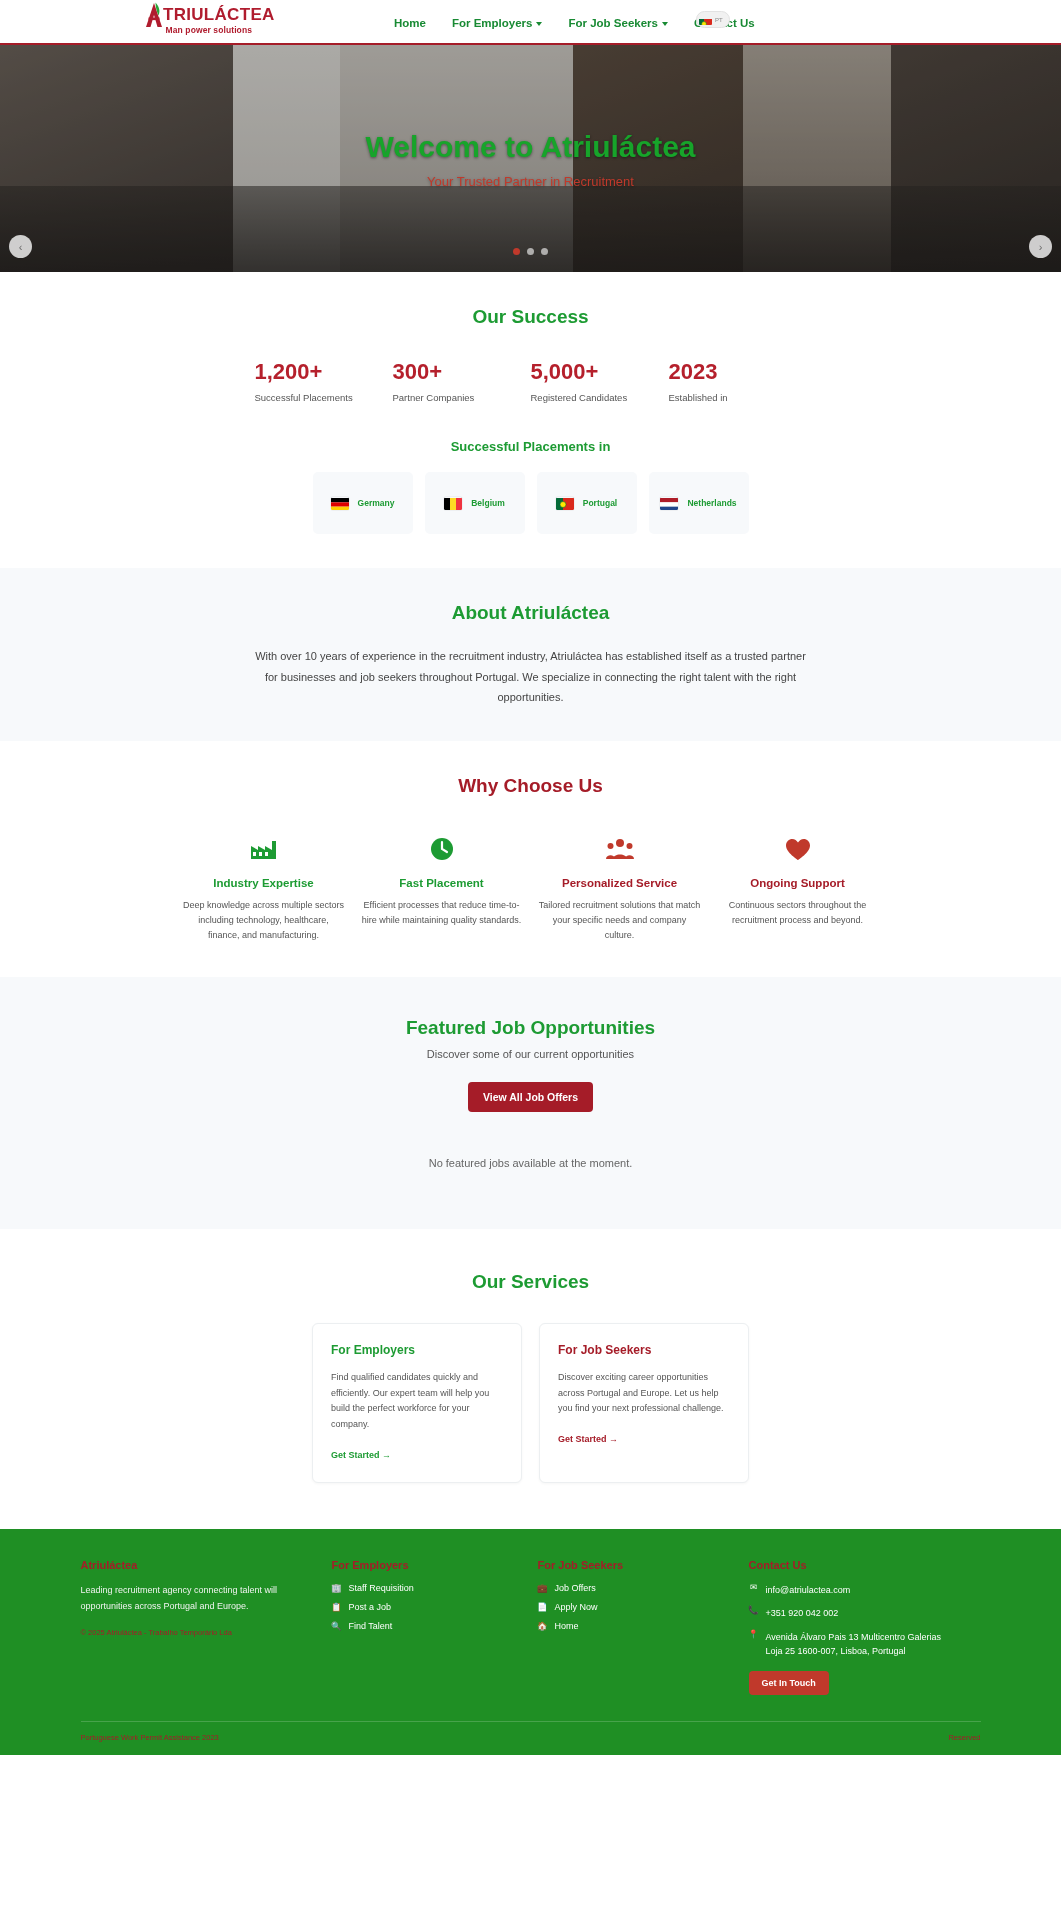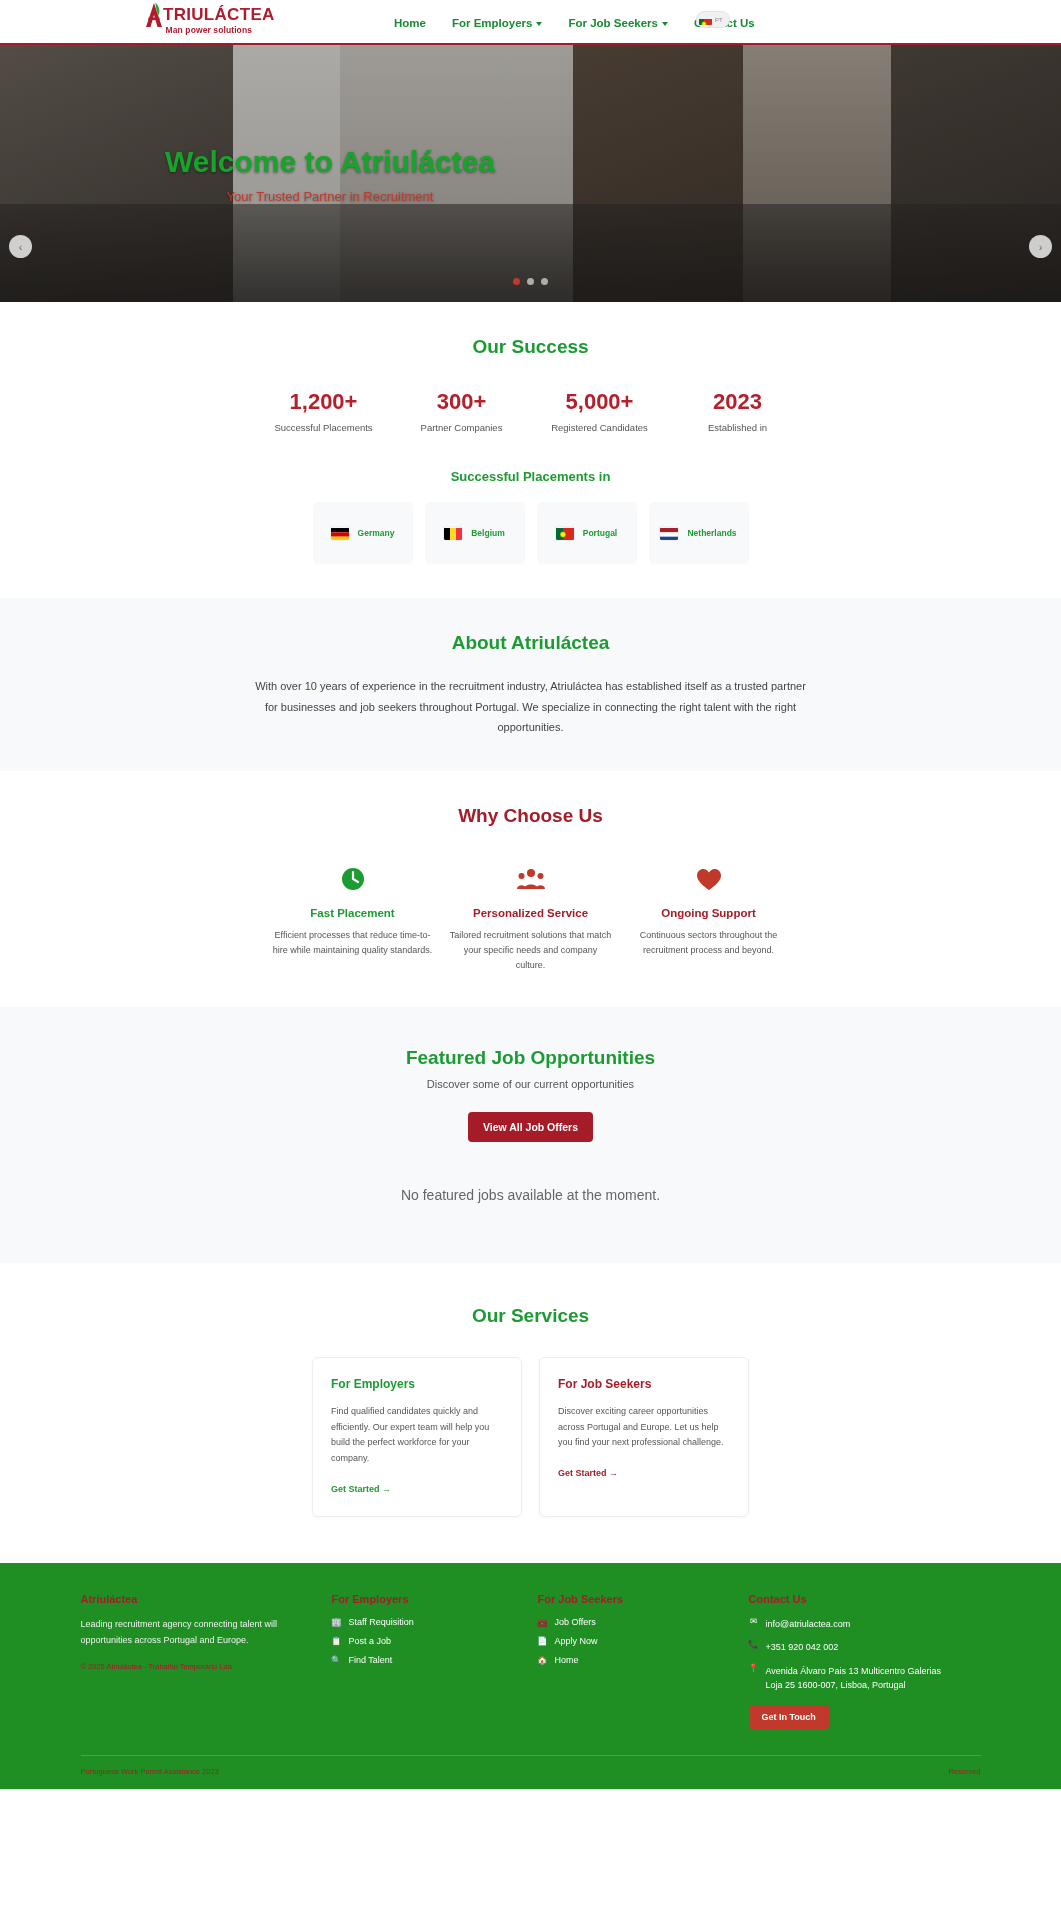--- a/index.html
+++ b/index.html
@@ -60,22 +60,22 @@
     display: flex; align-items: center; padding: 0 2px; cursor: pointer;
   }
   .lang-flag {
     width: 13px; height: 10px; border-radius: 1px; overflow: hidden;
     display: block; position: relative; flex: none;
   }
   .lang-code { font-size: 6px; color: #8a8a8a; margin-left: 3px; }
 
   
   .hero {
-    position: relative; height: 257px; overflow: hidden;
-    display: flex; align-items: center; 
+    position: relative; height: 227px; overflow: hidden;
+    display: flex; align-items: center; justify-content: center;
   }
   .hero-bg { position: absolute; inset: 0; }
   .hero-bg .band { position: absolute; top: 0; bottom: 0; }
   .hero-overlay { position: absolute; inset: 0; background: rgba(30,30,30,0.30); }
   .hero-content {
     position: relative; z-index: 3; text-align: center; width: 660px;
   }
   .hero-title {
     font-size: 30px; font-weight: 700; color: #17a42a;
     text-shadow: 0 1px 3px rgba(0,0,0,.45); line-height: 1.2;
@@ -110,21 +110,21 @@
   .section.alt { background: #f7f9fb; }
   .wrap { width: 900px; margin: 0 auto; }
   .sec-title {
     text-align: center; font-size: 19px; font-weight: 700; color: #1d9b33;
   }
   .sec-title.red { color: #a51c28; }
   .sec-sub { text-align: center; font-size: 11px; color: #555; margin-top: 9px; }
 
   
   .stats-row { display: flex; justify-content: center; gap: 0; margin-top: 32px; }
-  .stat { width: 138px; text-align: center; }
+  .stat { width: 138px; }
   .stat-num { font-size: 22px; font-weight: 700; color: #b5202c; line-height: 1.1; }
   .stat-label { font-size: 9.5px; color: #555; margin-top: 8px; }
 
   .sub-title {
     text-align: center; font-size: 13px; font-weight: 700;
     color: #1d9b33; margin-top: 36px;
   }
   .flags-row { display: flex; justify-content: center; gap: 12px; margin-top: 18px; }
   .flag-card {
     width: 100px; height: 62px; background: #f7f9fb; border-radius: 5px;
@@ -149,21 +149,21 @@
   .feature-title.red { color: #a51c28; }
   .feature-desc { font-size: 9px; color: #555; line-height: 1.65; margin-top: 9px; }
 
   
   .btn-primary {
     display: block; width: 125px; margin: 22px auto 0;
     background: #a51c28; color: #fff; border: none; border-radius: 4px;
     padding: 9px 0; font-size: 10.5px; font-weight: 600; cursor: pointer;
     font-family: "Liberation Sans", sans-serif;
   }
-  .no-jobs { text-align: center; font-size: 14px; color: #666; margin-top: 45px; }
+  .no-jobs { text-align: center; font-size: 11px; color: #666; margin-top: 45px; }
 
   
   .services-row { display: flex; justify-content: center; gap: 17px; margin-top: 30px; }
   .service-card {
     width: 210px; background: #fff; border: 1px solid #eceff1;
     border-radius: 6px; padding: 19px 18px 20px;
     box-shadow: 0 1px 3px rgba(0,0,0,.04);
   }
   .service-title { font-size: 12px; font-weight: 700; }
   .service-title.green { color: #1d9b33; }
@@ -349,20 +349,32 @@
     <h2 class="sec-title">About Atriuláctea</h2>
     <p class="about-text">With over 10 years of experience in the recruitment industry, Atriuláctea has established itself as a trusted partner for businesses and job seekers throughout Portugal. We specialize in connecting the right talent with the right opportunities.</p>
   </div>
 </section>
 
 <section class="section">
   <div class="wrap">
     <h2 class="sec-title red">Why Choose Us</h2>
     <div class="features-row">
 
+      <div class="feature">
+        <div class="feature-icon">
+          <svg width="27" height="22" viewBox="0 0 27 22">
+            <path d="M1 21 L1 8 L8 12 L8 8 L15 12 L15 8 L22 12 L22 3 L26 3 L26 21 Z" fill="#1d9b33"></path>
+            <rect x="3" y="14" width="3" height="4" fill="#fff"></rect>
+            <rect x="9" y="14" width="3" height="4" fill="#fff"></rect>
+            <rect x="15" y="14" width="3" height="4" fill="#fff"></rect>
+          </svg>
+        </div>
+        <div class="feature-title green">Industry Expertise</div>
+        <div class="feature-desc">Deep knowledge across multiple sectors including technology, healthcare, finance, and manufacturing.</div>
+      </div>
 
       <div class="feature">
         <div class="feature-icon">
           <svg width="24" height="24" viewBox="0 0 24 24">
             <circle cx="12" cy="12" r="11" fill="#1d9b33"></circle>
             <path d="M12 5 L12 12 L17 15" stroke="#fff" stroke-width="2.2" fill="none" stroke-linecap="round"></path>
           </svg>
         </div>
         <div class="feature-title green">Fast Placement</div>
         <div class="feature-desc">Efficient processes that reduce time-to-hire while maintaining quality standards.</div>

